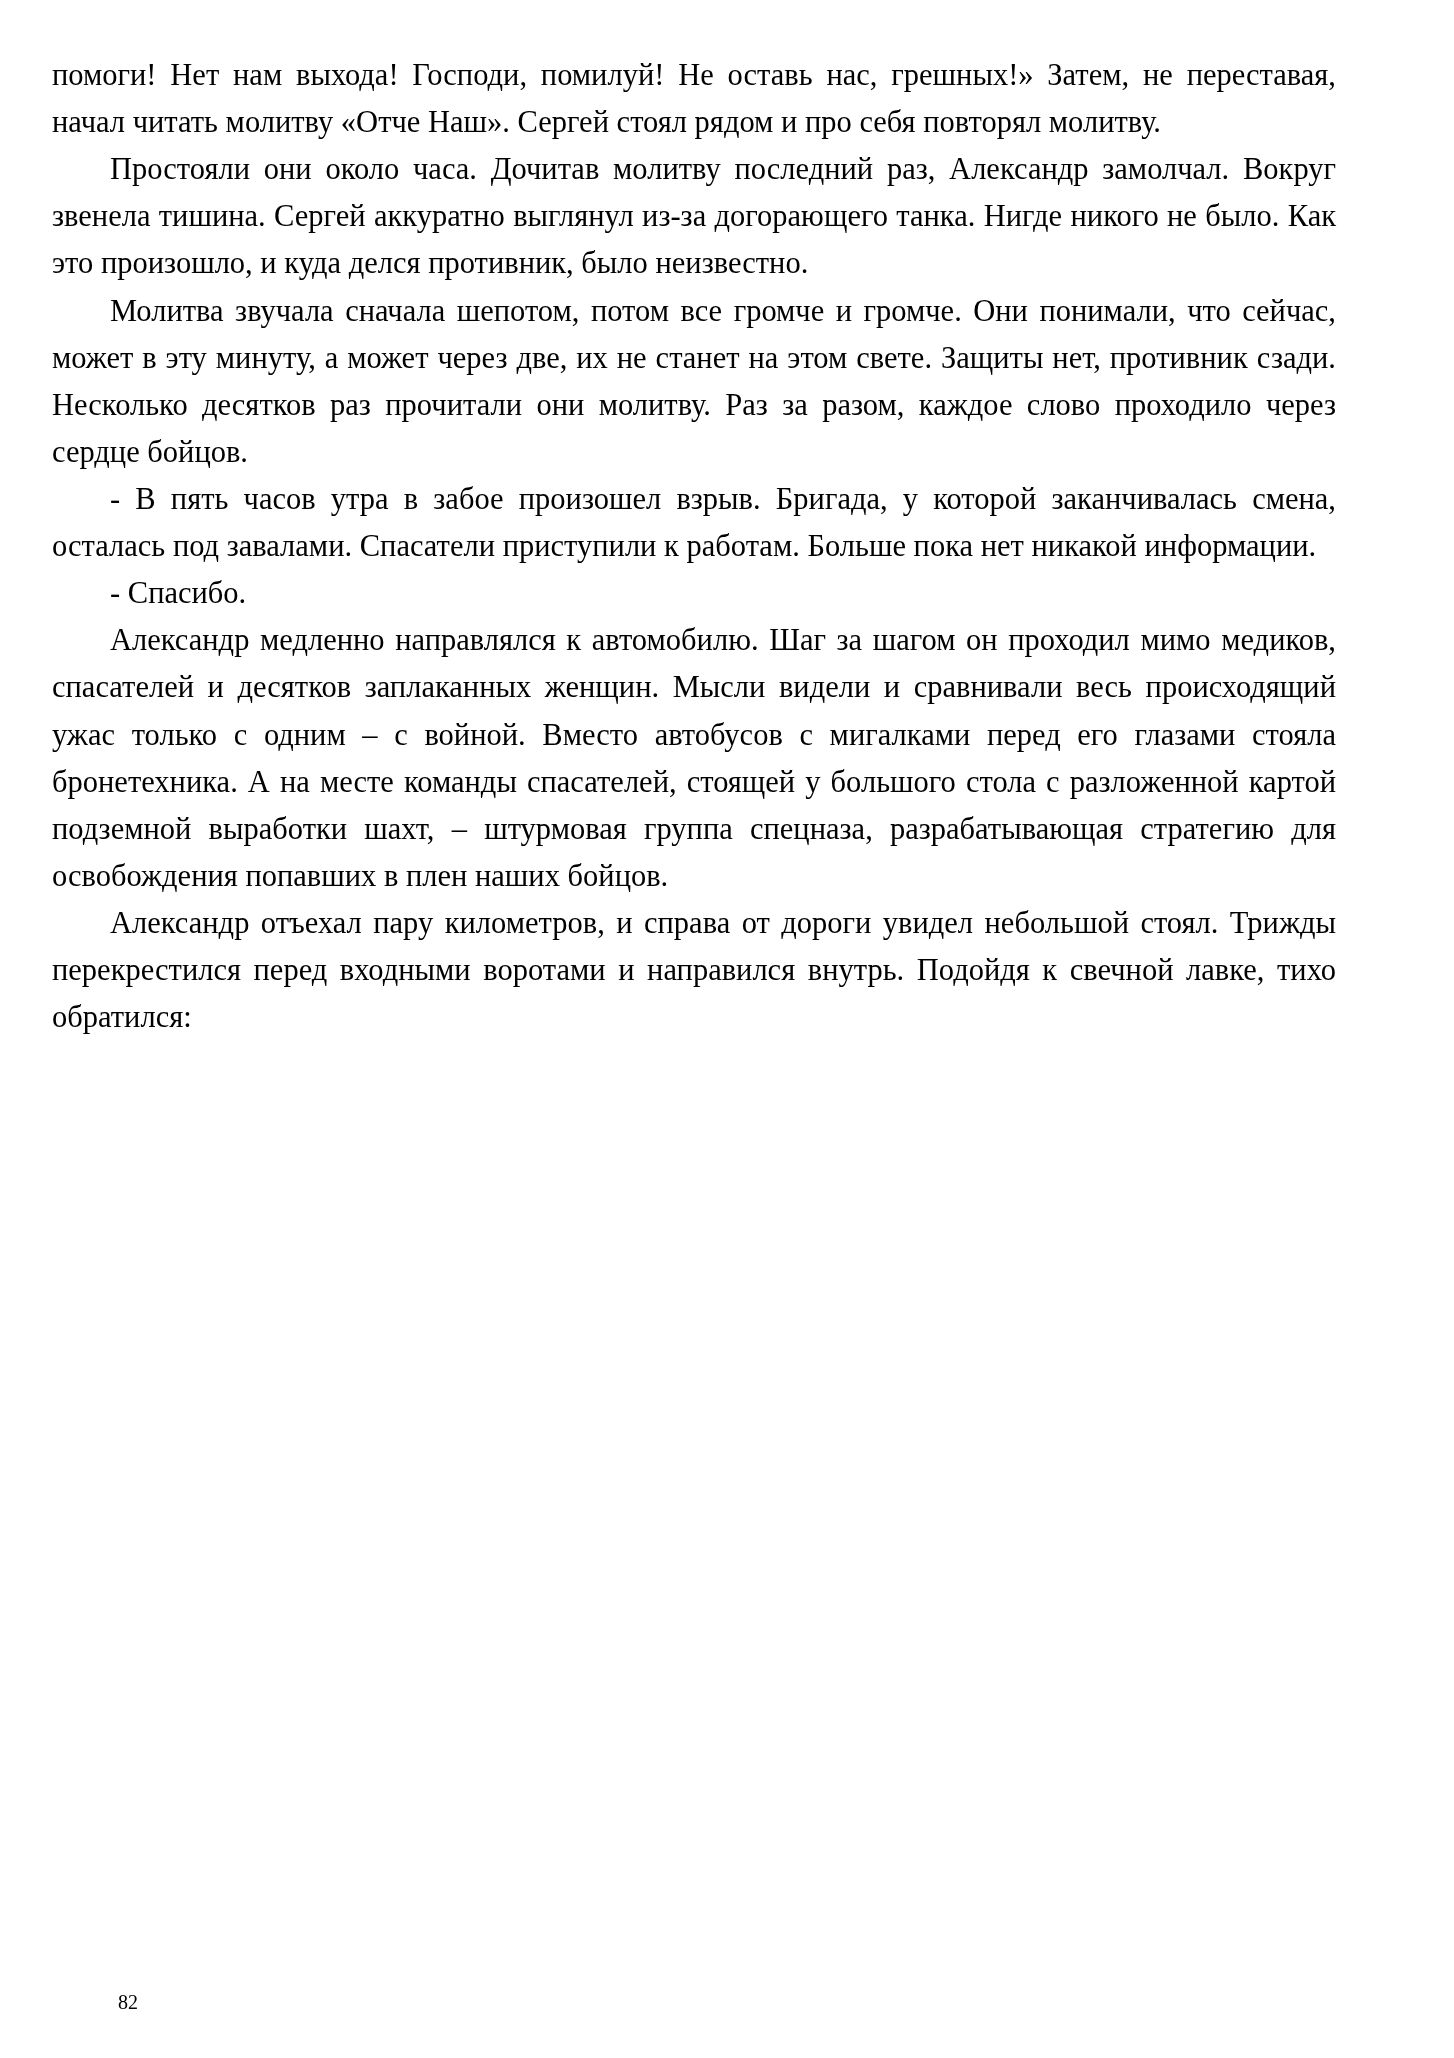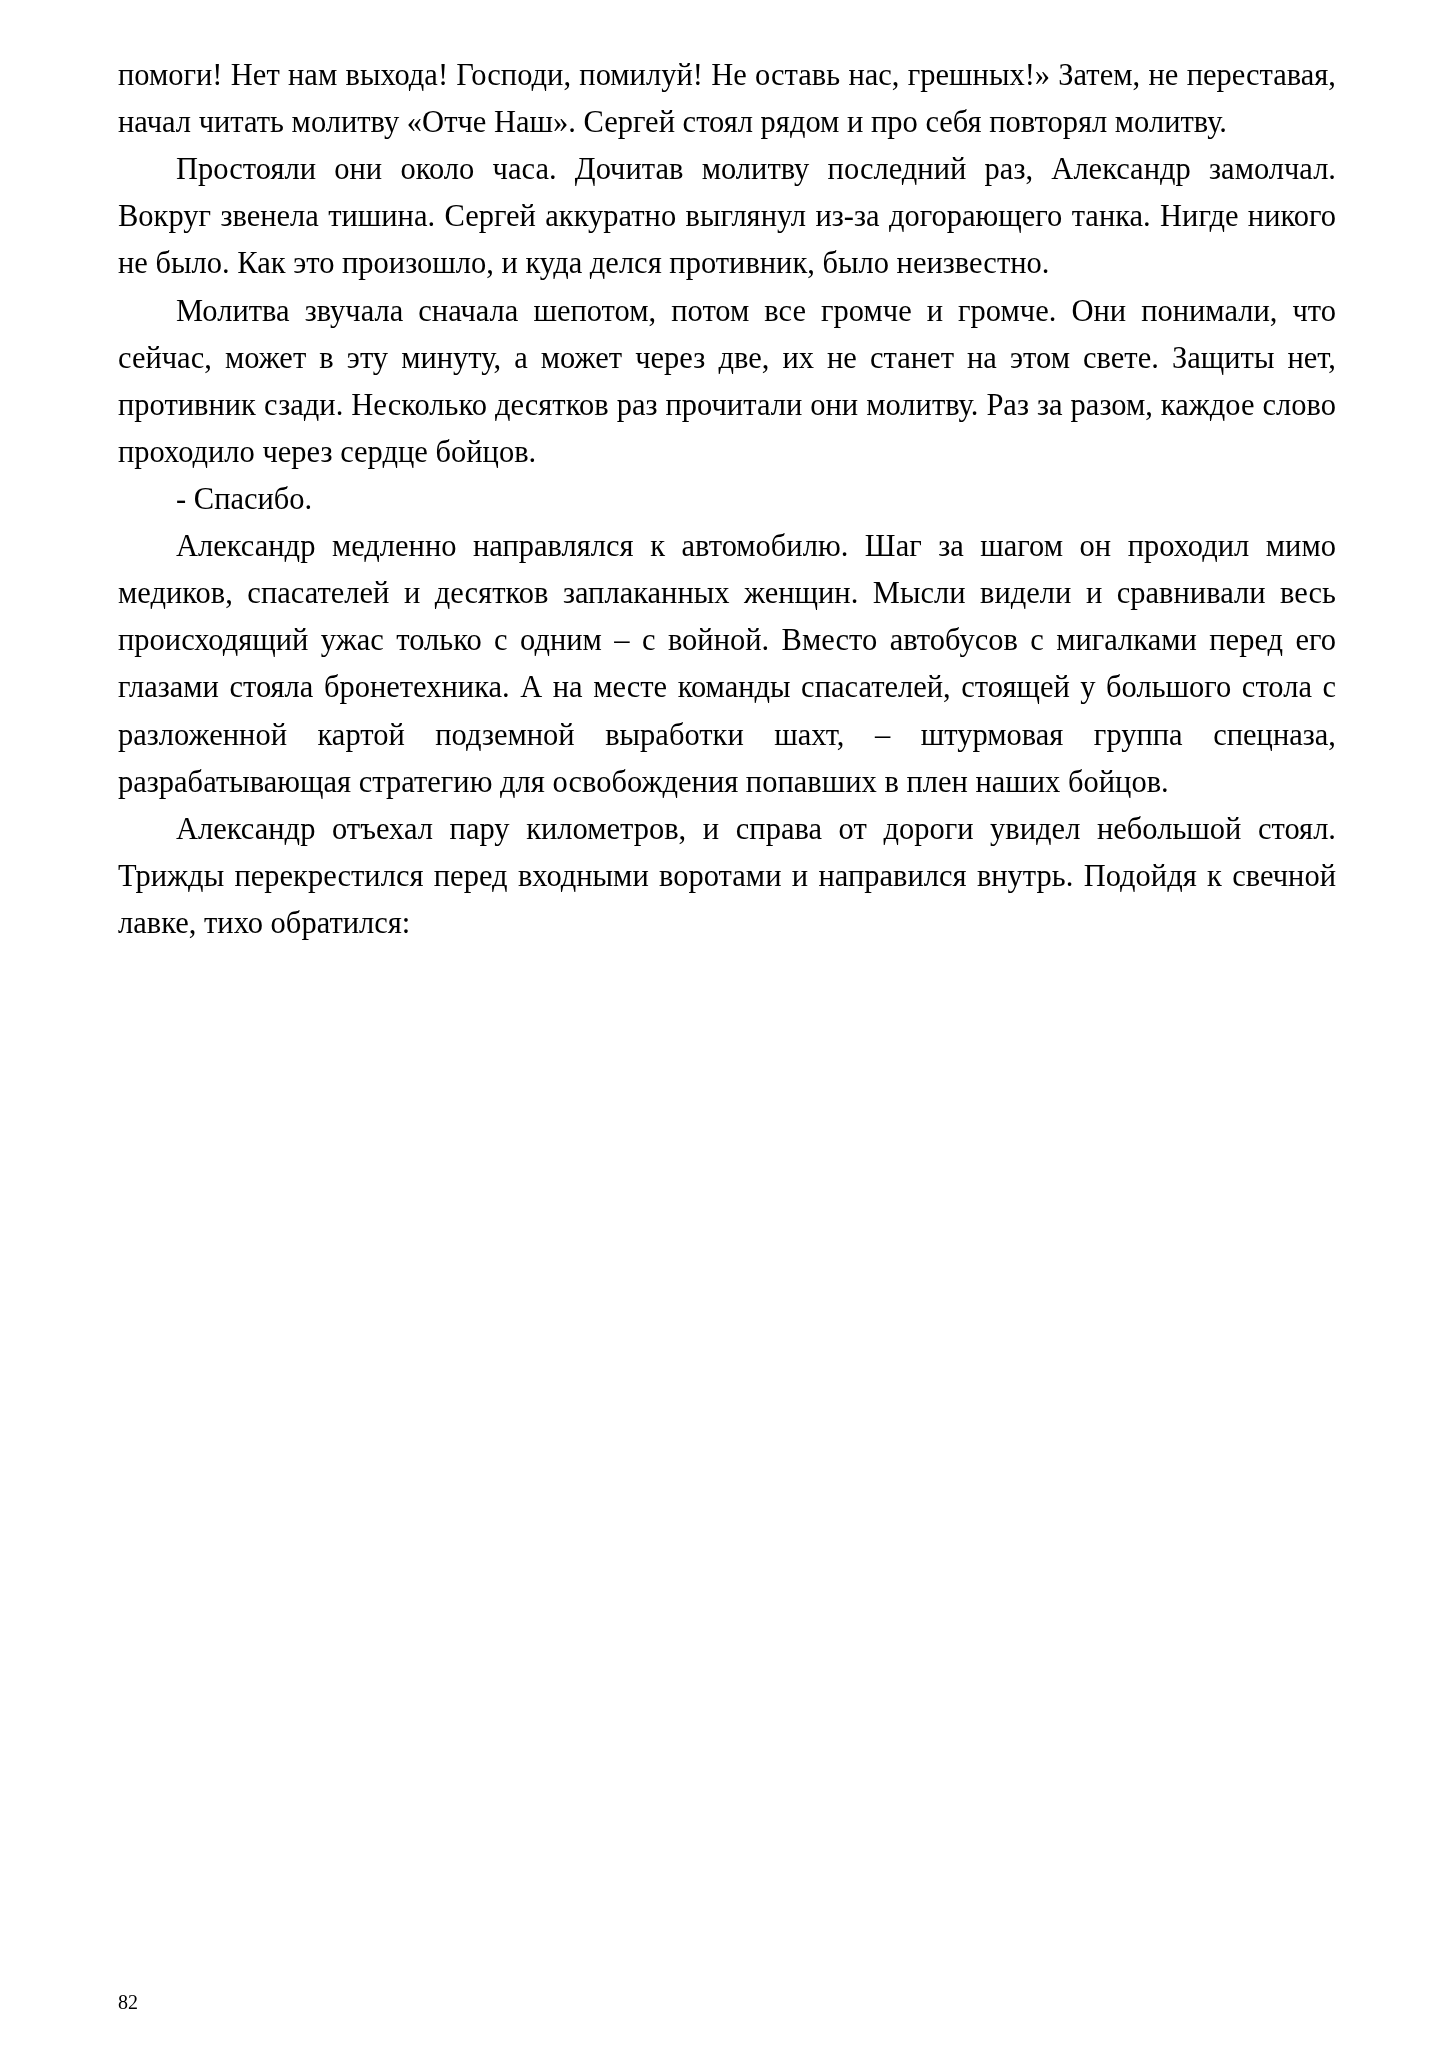--- a/index.html
+++ b/index.html
@@ -6,21 +6,21 @@
     margin: 0;
     padding: 0;
     background: #ffffff;
   }
   .page {
     position: relative;
     width: 1454px;
     height: 2058px;
     background: #ffffff;
     box-sizing: border-box;
-    padding: 52px 118px 0 118px;
+    padding: 52px 118px 0 52px;
     font-family: "Liberation Serif", "DejaVu Serif", serif;
     color: #000000;
     overflow: hidden;
   }
   .body-text {
     font-size: 30.5px;
     line-height: 1.545;
     text-align: justify;
     text-justify: inter-word;
     hyphens: none;
@@ -42,18 +42,19 @@
   }
 </style>
 </head>
 <body>
 
 <div class="page">
   <div class="body-text">
     <p class="no-indent">помоги! Нет нам выхода! Господи, помилуй! Не оставь нас, грешных!» Затем, не переставая, начал читать молитву «Отче Наш». Сергей стоял рядом и про себя повторял молитву.</p>
     <p>Простояли они около часа. Дочитав молитву последний раз, Александр замолчал. Вокруг звенела тишина. Сергей аккуратно выглянул из-за догорающего танка. Нигде никого не было. Как это произошло, и куда делся противник, было неизвестно.</p>
     <p>Молитва звучала сначала шепотом, потом все громче и громче. Они понимали, что сейчас, может в эту минуту, а может через две, их не станет на этом свете. Защиты нет, противник сзади. Несколько десятков раз прочитали они молитву. Раз за разом, каждое слово проходило через сердце бойцов.</p>
+    <p>- В пять часов утра в забое произошел взрыв. Бригада, у которой заканчивалась смена, осталась под завалами. Спасатели приступили к работам. Больше пока нет никакой информации.</p>
     <p>- Спасибо.</p>
     <p>Александр медленно направлялся к автомобилю. Шаг за шагом он проходил мимо медиков, спасателей и десятков заплаканных женщин. Мысли видели и сравнивали весь происходящий ужас только с одним – с войной. Вместо автобусов с мигалками перед его глазами стояла бронетехника. А на месте команды спасателей, стоящей у большого стола с разложенной картой подземной выработки шахт, – штурмовая группа спецназа, разрабатывающая стратегию для освобождения попавших в плен наших бойцов.</p>
     <p>Александр отъехал пару километров, и справа от дороги увидел небольшой стоял. Трижды перекрестился перед входными воротами и направился внутрь. Подойдя к свечной лавке, тихо обратился:</p>
   </div>
   <div class="page-number">82</div>
 </div>
 
 </body></html>

